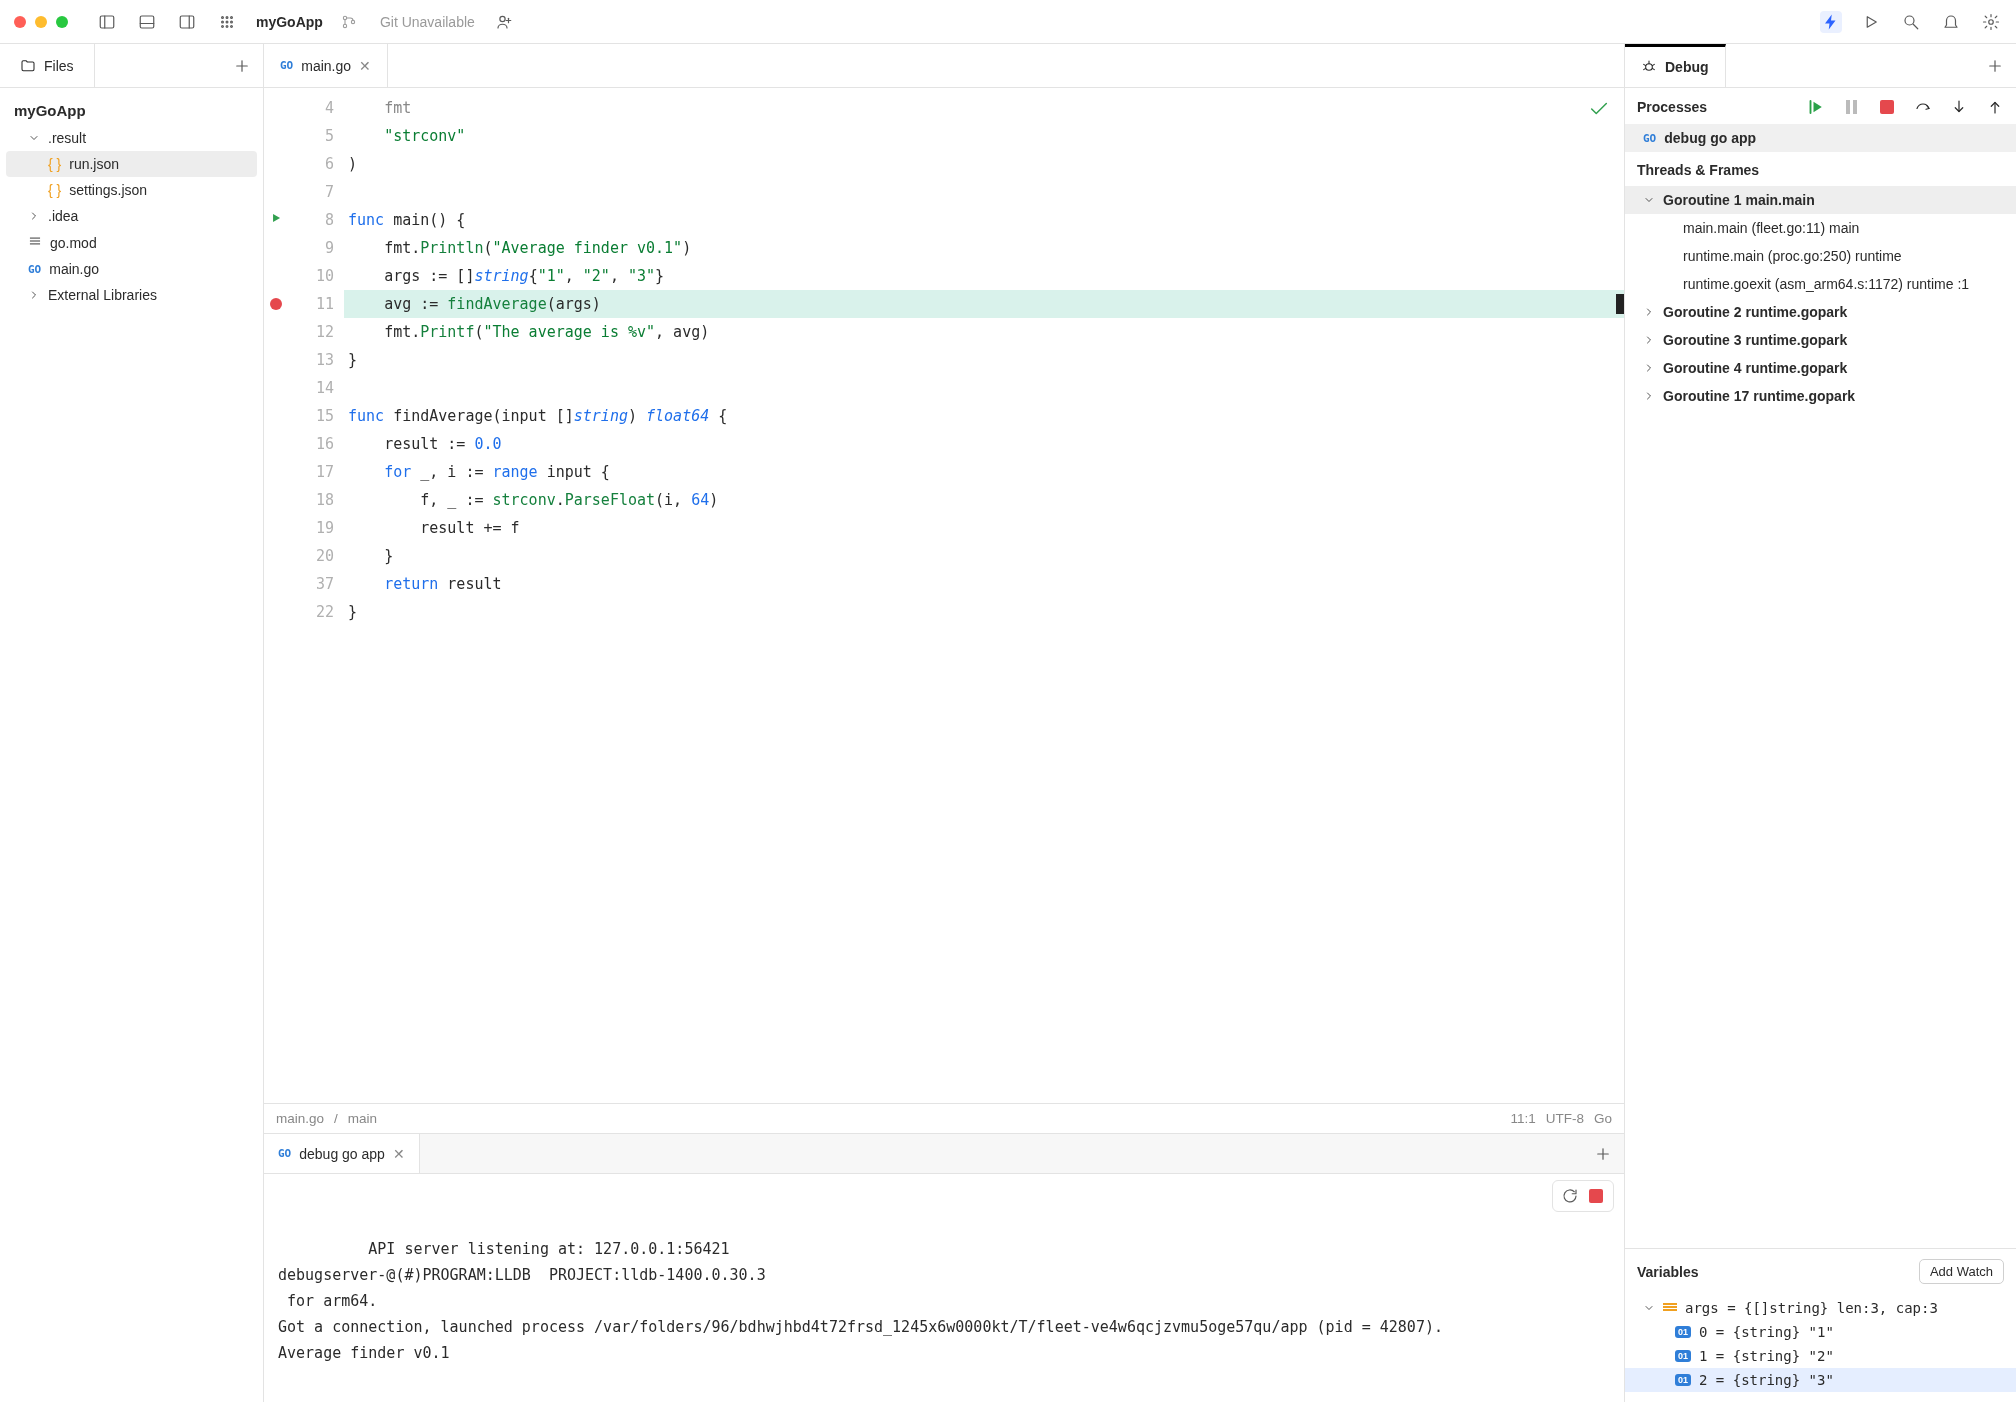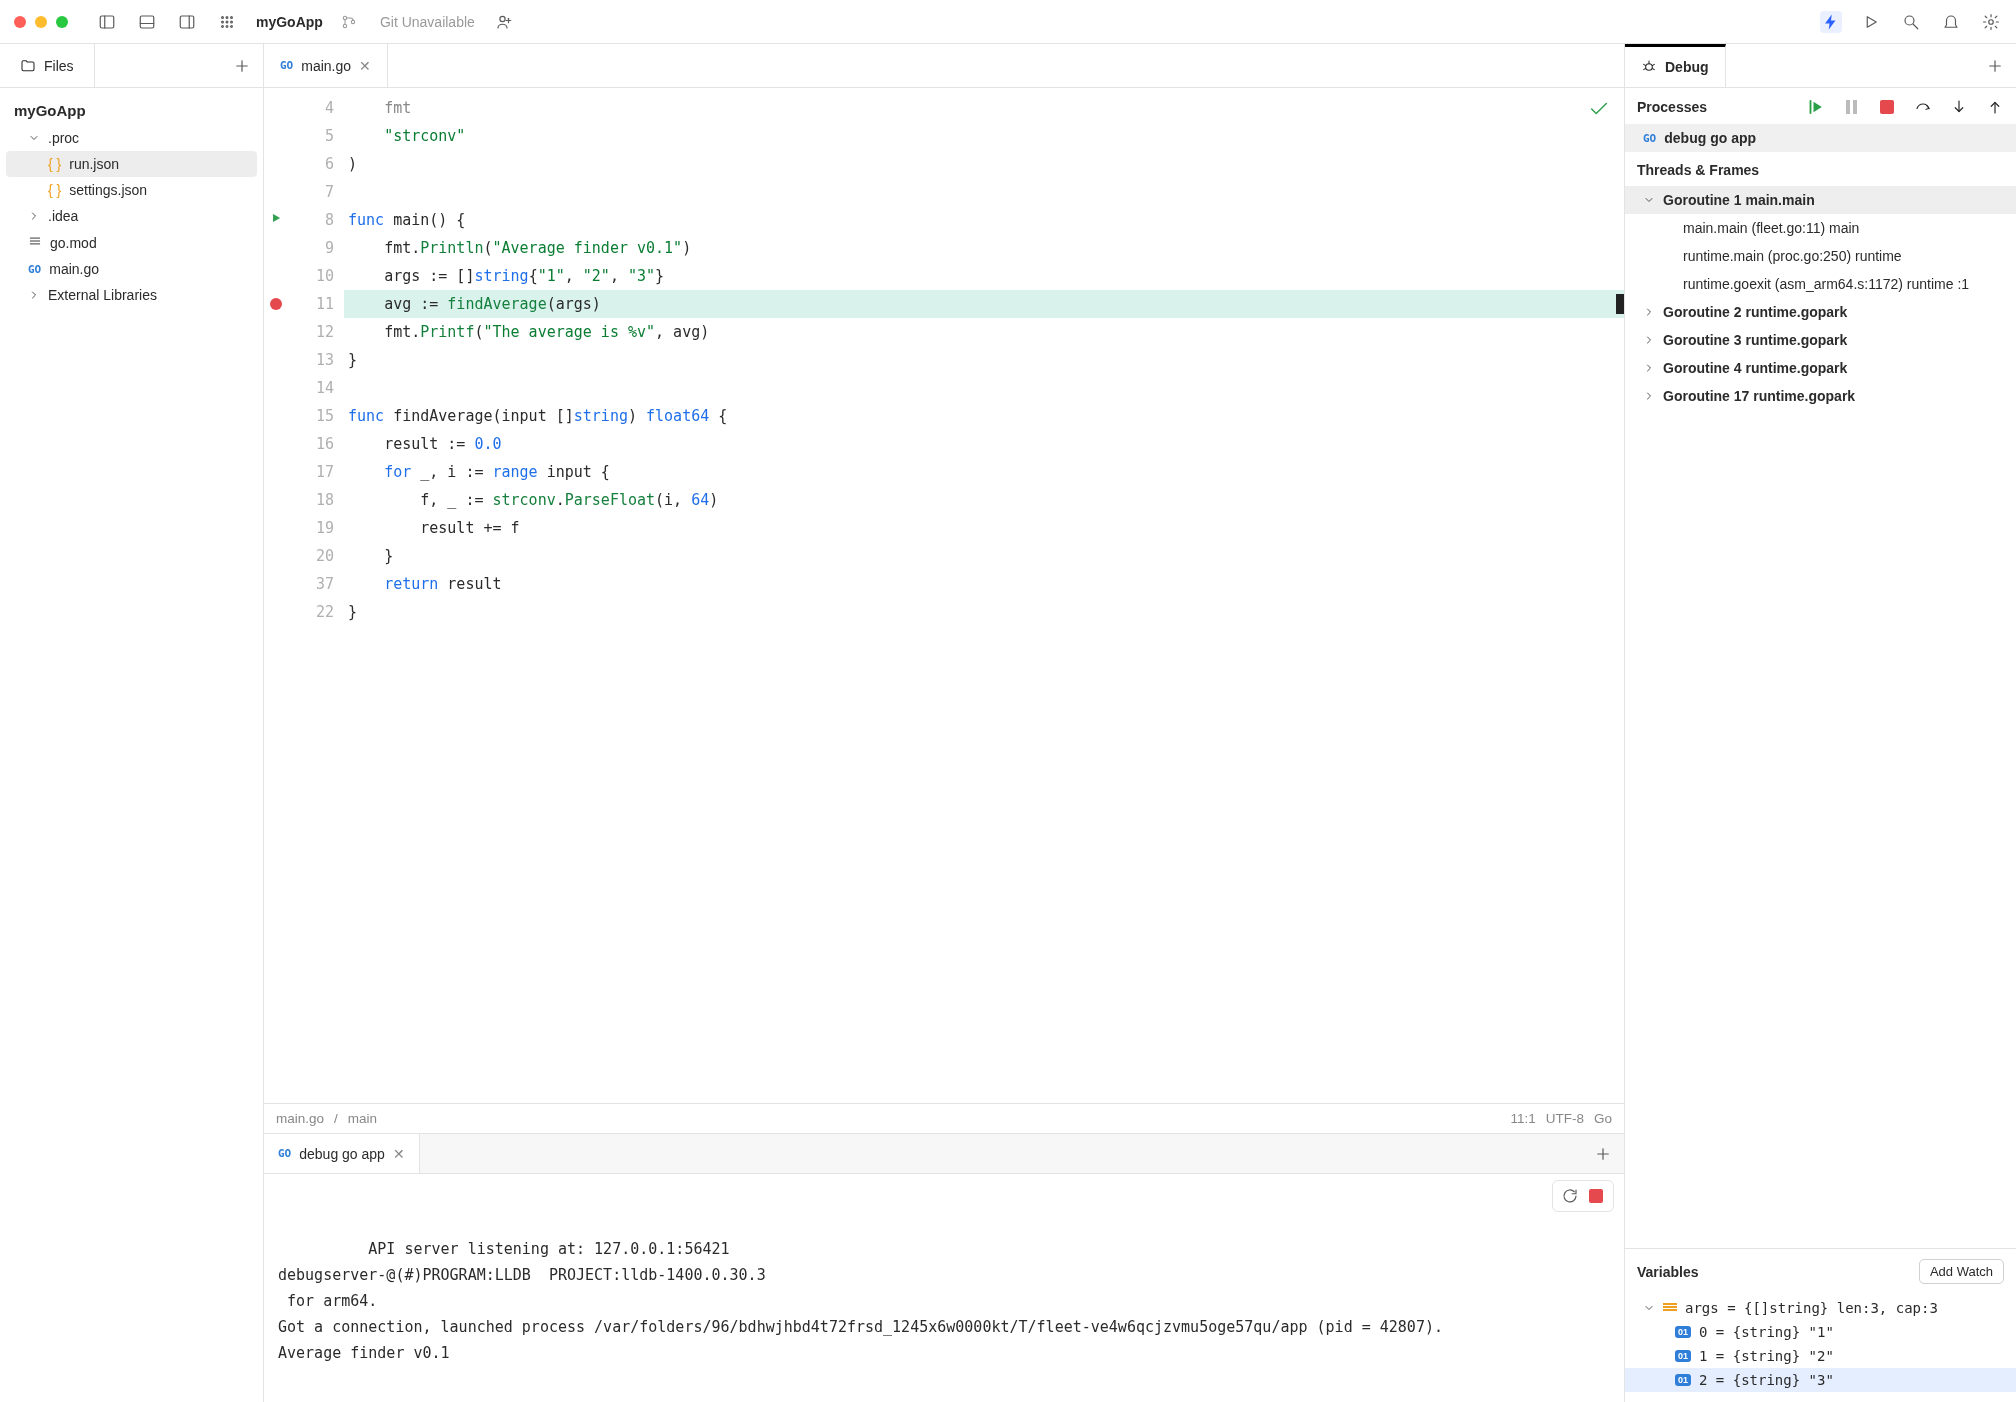--- a/index.html
+++ b/index.html
@@ -42,21 +42,21 @@
   .ed-tab { display:flex; align-items:center; gap:8px; padding: 0 16px; border-right: 1px solid #e3e3e3; background:#fff;}
   .close-x { color:#888; font-size:14px; }
   .editor { flex: 1; display: flex; font-family: ui-monospace, Menlo, Consolas, monospace; font-size: 15px; line-height: 28px; position: relative; overflow:hidden;}
   .gutter { width: 56px; text-align: right; color: #b0b0b0; padding: 6px 10px 6px 0; user-select:none;}
   .glyph-col { width: 24px; padding-top:6px;}
   .glyph-col .glyph { height:28px; display:flex; align-items:center; justify-content:center;}
   .code { flex:1; padding: 6px 0; white-space: pre; }
   .code-line { height: 28px; padding-left: 4px; position:relative;}
   .hl-line { background: #d9f2eb; }
   .hl-line::after { content:""; position:absolute; right:0; top:4px; bottom:4px; width:8px; background:#222; }
-  .kw { color: #1f6feb; } .str { color: #0a7d33; } .typ { color: #1f6feb; } .fn { color: #15803d; } .num { color: #1f6feb; }
+  .kw { color: #1f6feb; } .str { color: #0a7d33; } .typ { color: #1f6feb; font-style: italic; } .fn { color: #15803d; } .num { color: #1f6feb; }
   .bp { width:12px; height:12px; border-radius:50%; background:#e5484d; display:inline-block;}
   .run-glyph { color:#31a04f; }
   .check { position:absolute; top:10px; right:14px; color:#31a04f; }
   .check svg { width:22px; height:22px;}
   .ed-status { height: 30px; display:flex; align-items:center; padding:0 12px; gap:10px; border-top:1px solid #e3e3e3; color:#888; font-size:13.5px;}
   .ed-status .spacer{flex:1;}
 
   
   .console { border-top: 1px solid #e3e3e3; display:flex; flex-direction:column; }
   .con-tabs { height: 40px; display:flex; align-items:stretch; border-bottom:1px solid #e3e3e3; background:#f7f7f7;}
@@ -204,21 +204,21 @@
       </div>
       <div class="tree">
         <div class="t-root">myGoApp</div>
         <div id="tree-rows">
             <div class="row ind1">
               <span class="chev">
                 <svg viewBox="0 0 24 24" width="12" height="12">
                   <path d="M6 9l6 6 6-6"></path>
                 </svg>
               </span>
-              <span>.proc</span>
+              <span>.result</span>
             </div>
             <div class="row sel ind2">
               <span class="fi-json">{ }</span>
               <span>run.json</span>
             </div>
             <div class="row ind2">
               <span class="fi-json">{ }</span>
               <span>settings.json</span>
             </div>
             <div class="row ind1">

